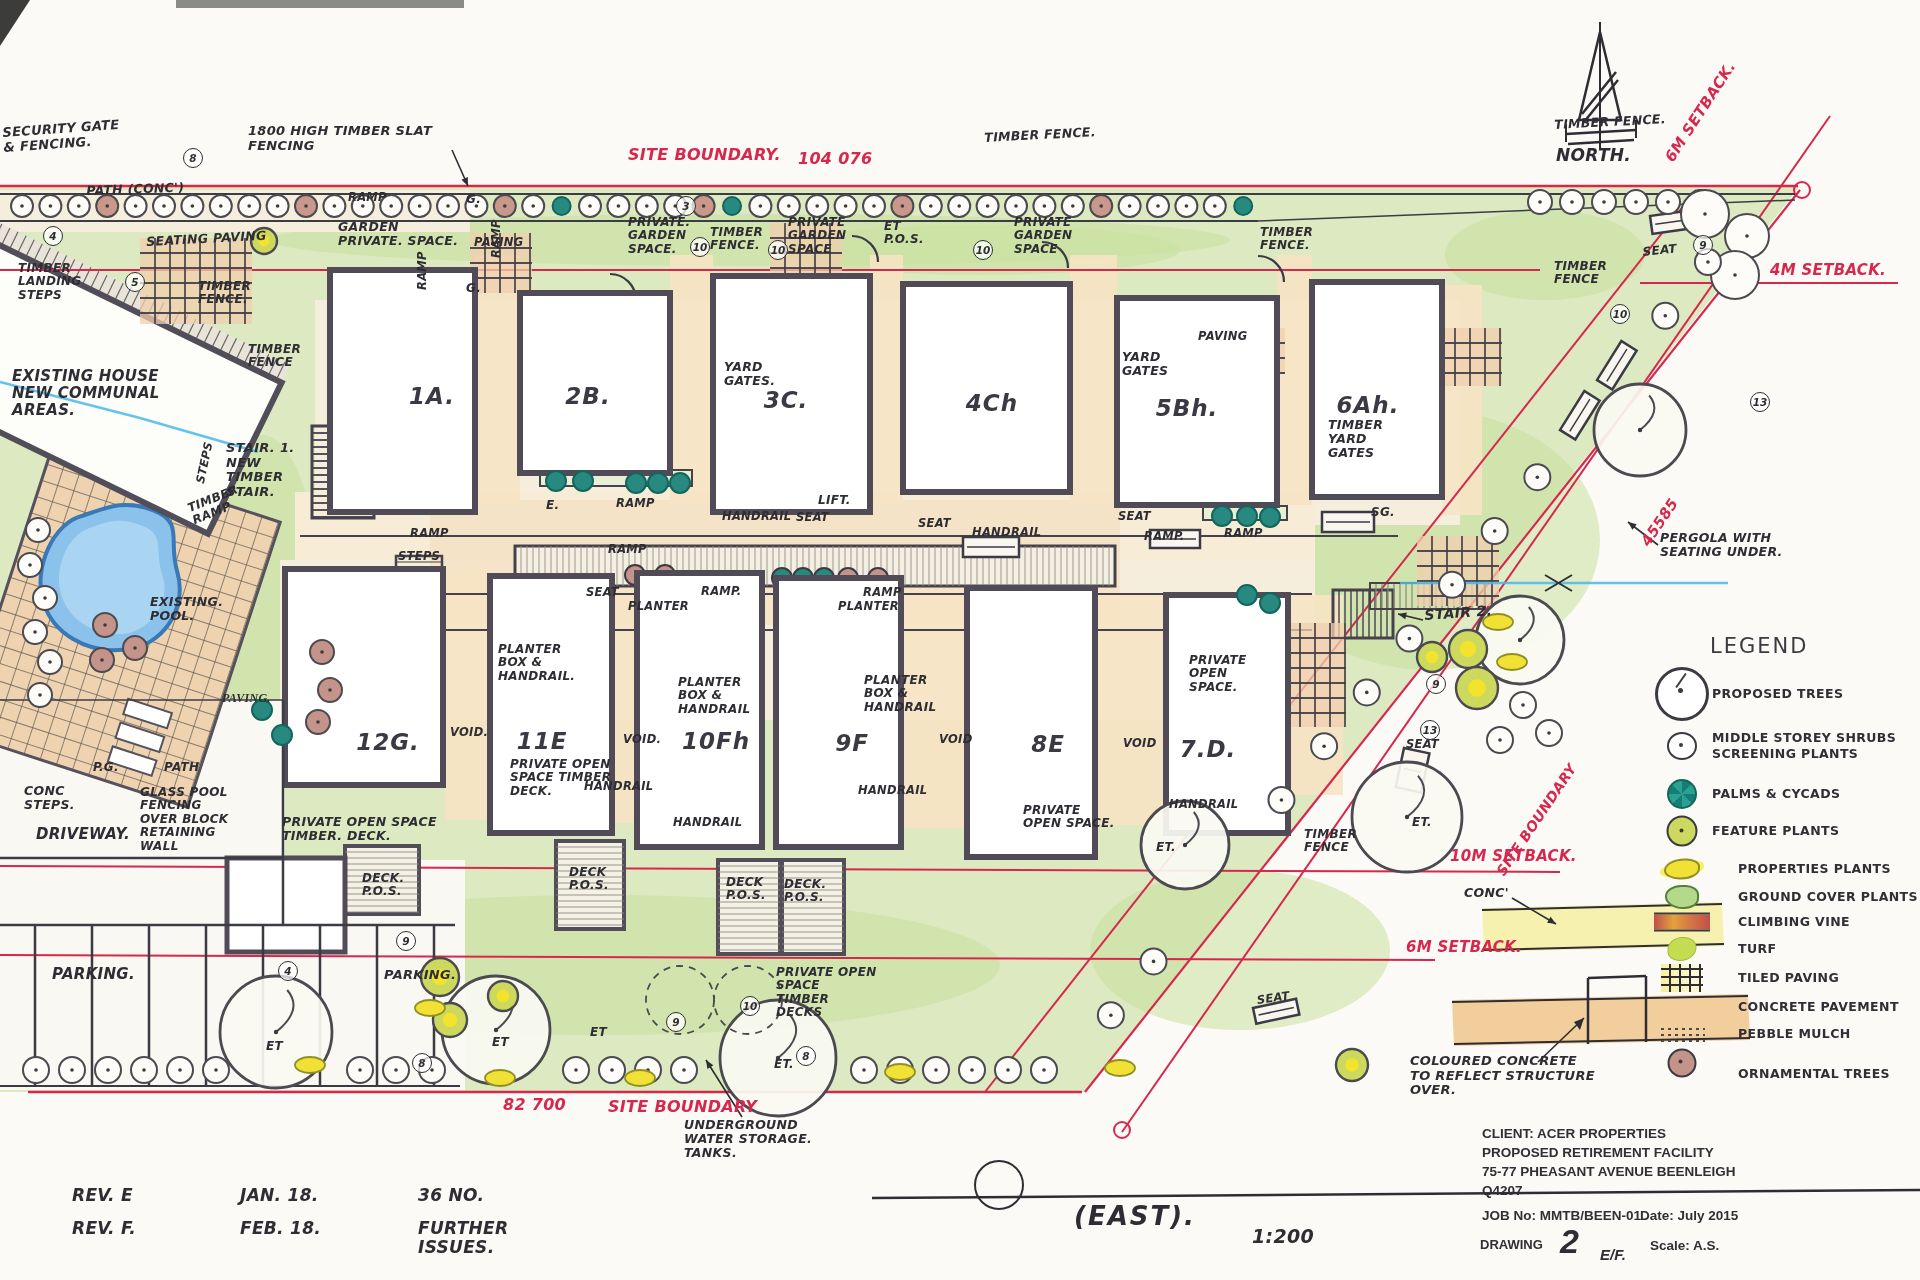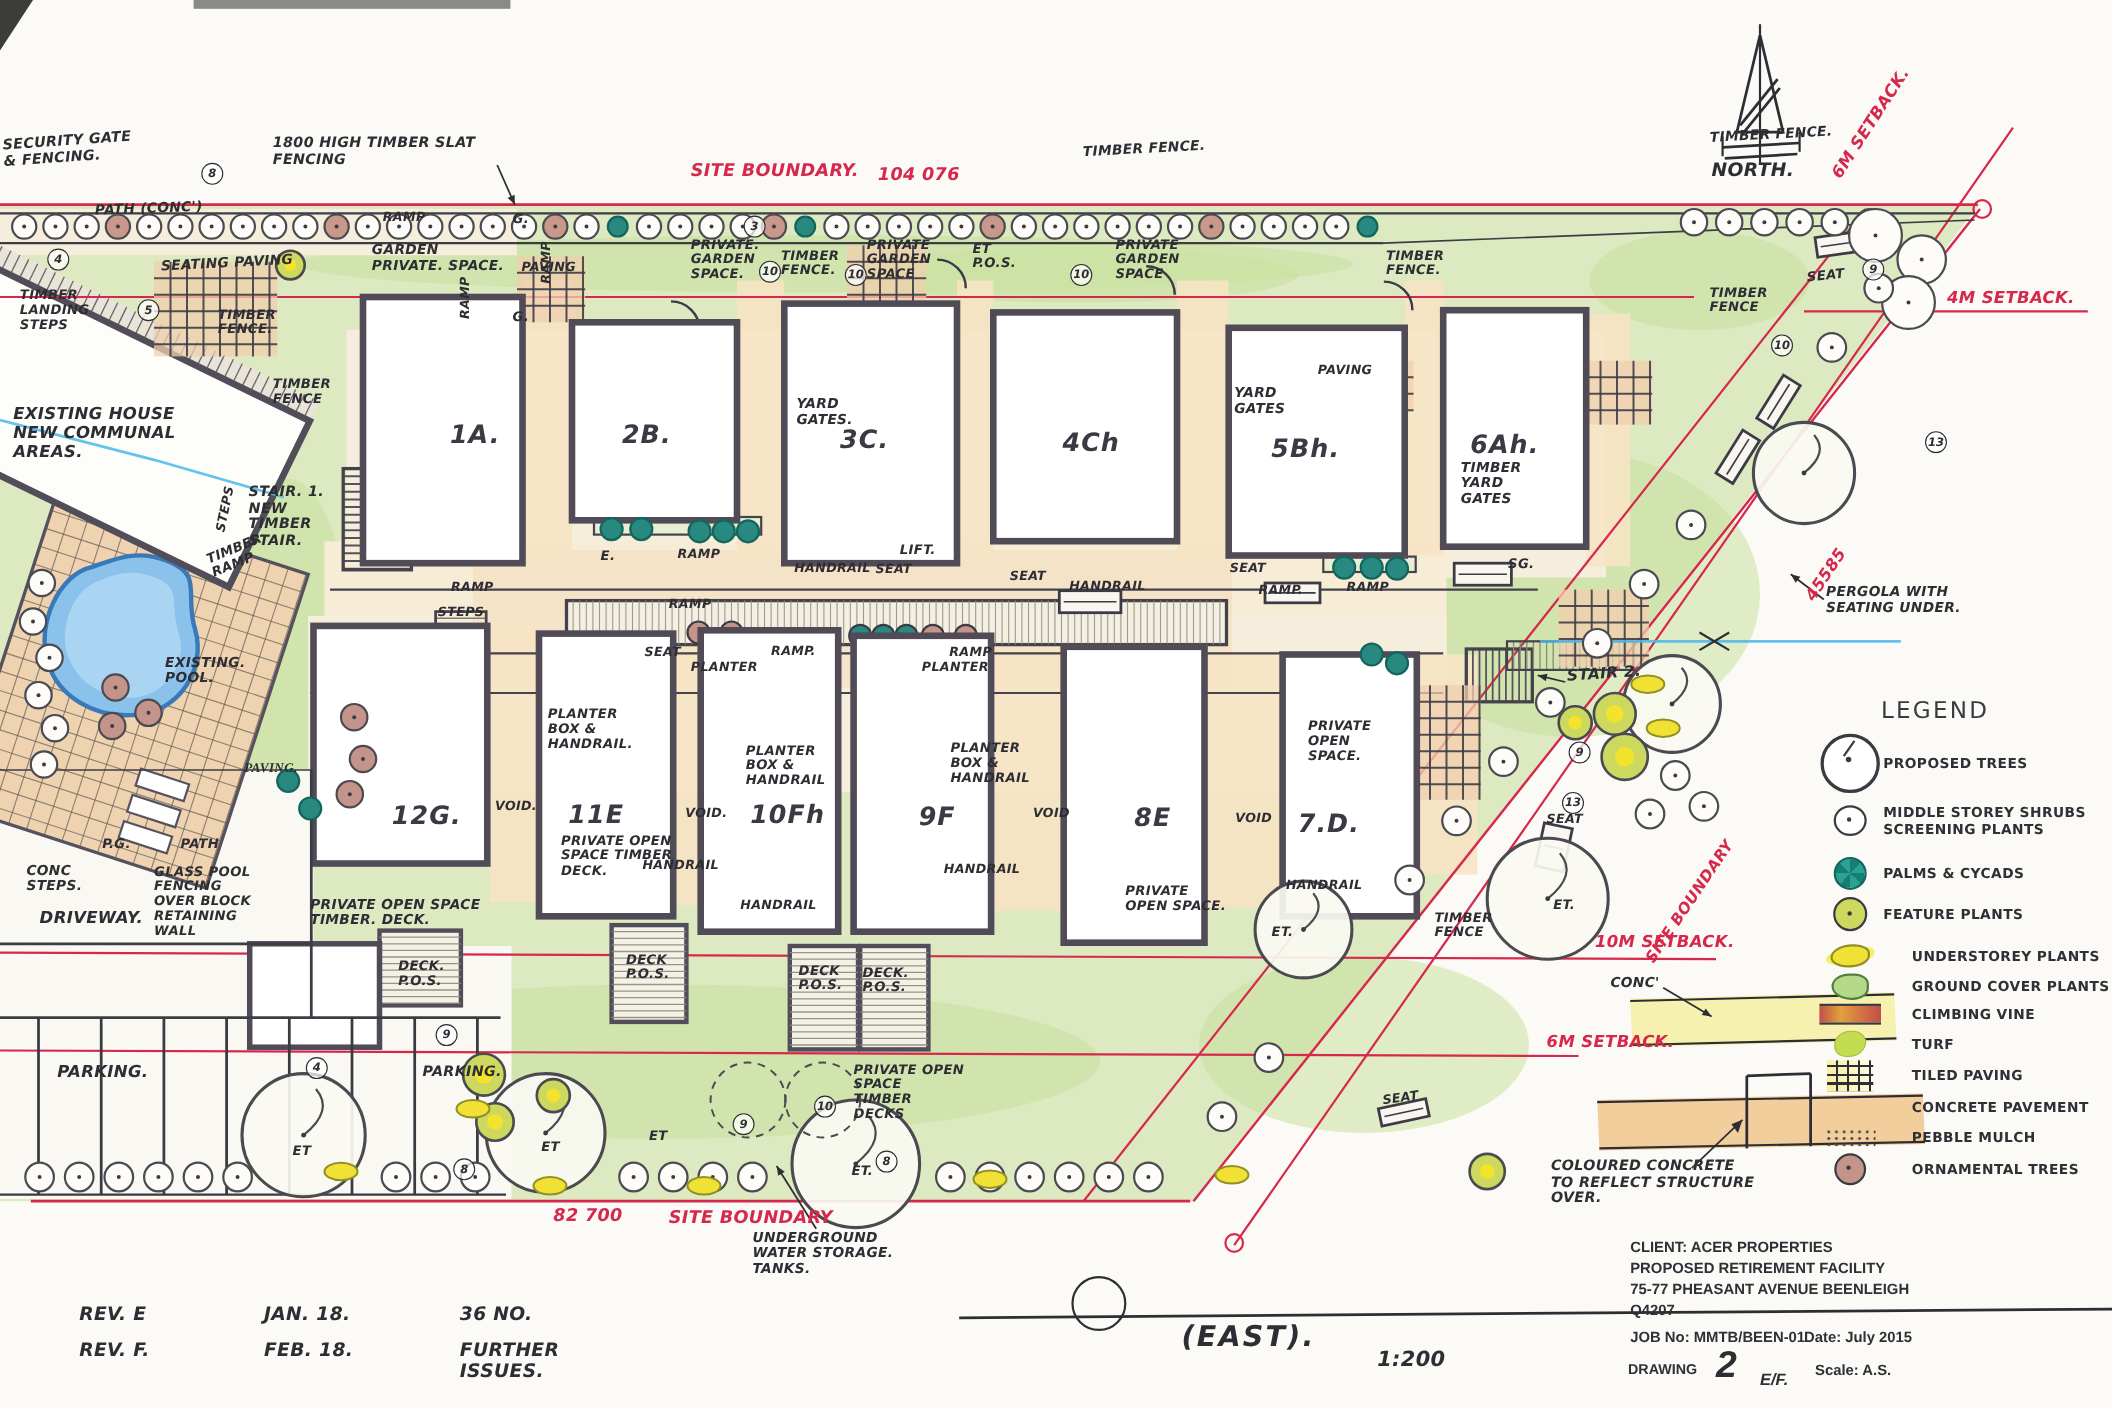--- a/index.html
+++ b/index.html
@@ -1045,21 +1045,21 @@
         <div class="lg-row" style="top: 165px; height: 34px;">
           <div class="lg-icon ic-palm"></div>
           <div class="lg-label" style="left: 64px;">PALMS &amp; CYCADS</div>
         </div>
         <div class="lg-row" style="top: 201px; height: 36px;">
           <div class="lg-icon ic-feature"></div>
           <div class="lg-label" style="left: 64px;">FEATURE PLANTS</div>
         </div>
         <div class="lg-row" style="top: 243px; height: 28px;">
           <div class="lg-icon ic-understorey"></div>
-          <div class="lg-label" style="left: 90px;">UNDERSTOREY PLANTS</div>
+          <div class="lg-label" style="left: 90px;">PROPERTIES PLANTS</div>
         </div>
         <div class="lg-row" style="top: 272px; height: 26px;">
           <div class="lg-icon ic-groundcover"></div>
           <div class="lg-label" style="left: 90px;">GROUND COVER PLANTS</div>
         </div>
         <div class="lg-row" style="top: 297px; height: 26px;">
           <div class="lg-icon ic-vine"></div>
           <div class="lg-label" style="left: 90px;">CLIMBING VINE</div>
         </div>
         <div class="lg-row" style="top: 323px; height: 27px;">
@@ -1073,21 +1073,21 @@
         <div class="lg-row" style="top: 382px; height: 26px;">
           <div class="lg-icon ic-none"></div>
           <div class="lg-label" style="left: 90px;">CONCRETE PAVEMENT</div>
         </div>
         <div class="lg-row" style="top: 409px; height: 26px;">
           <div class="lg-icon ic-pebble"></div>
           <div class="lg-label" style="left: 90px;">PEBBLE MULCH</div>
         </div>
         <div class="lg-row" style="top: 436px; height: 30px;">
           <div class="lg-icon ic-ornamental"></div>
-          <div class="lg-label" style="left: 90px;">ORNAMENTAL TREES</div>
+          <div class="lg-label" style="left: 90px; margin-top: 11px;">ORNAMENTAL TREES</div>
         </div>
       </div>
   </div>
 
   <div id="title-circle"></div>
   <div class="ann script" style="left:1030px;top:1202px;font-size:26px;letter-spacing:2px;margin-left:44px;">(EAST).</div>
   <div class="ann script" style="left:1252px;top:1226px;font-size:19px;">1:200</div>
 
   <div class="tb" style="left:1482px;top:1126px;font-size:13.5px;">CLIENT: ACER PROPERTIES</div>
   <div class="tb" style="left:1482px;top:1145px;font-size:13.5px;">PROPOSED RETIREMENT FACILITY</div>

